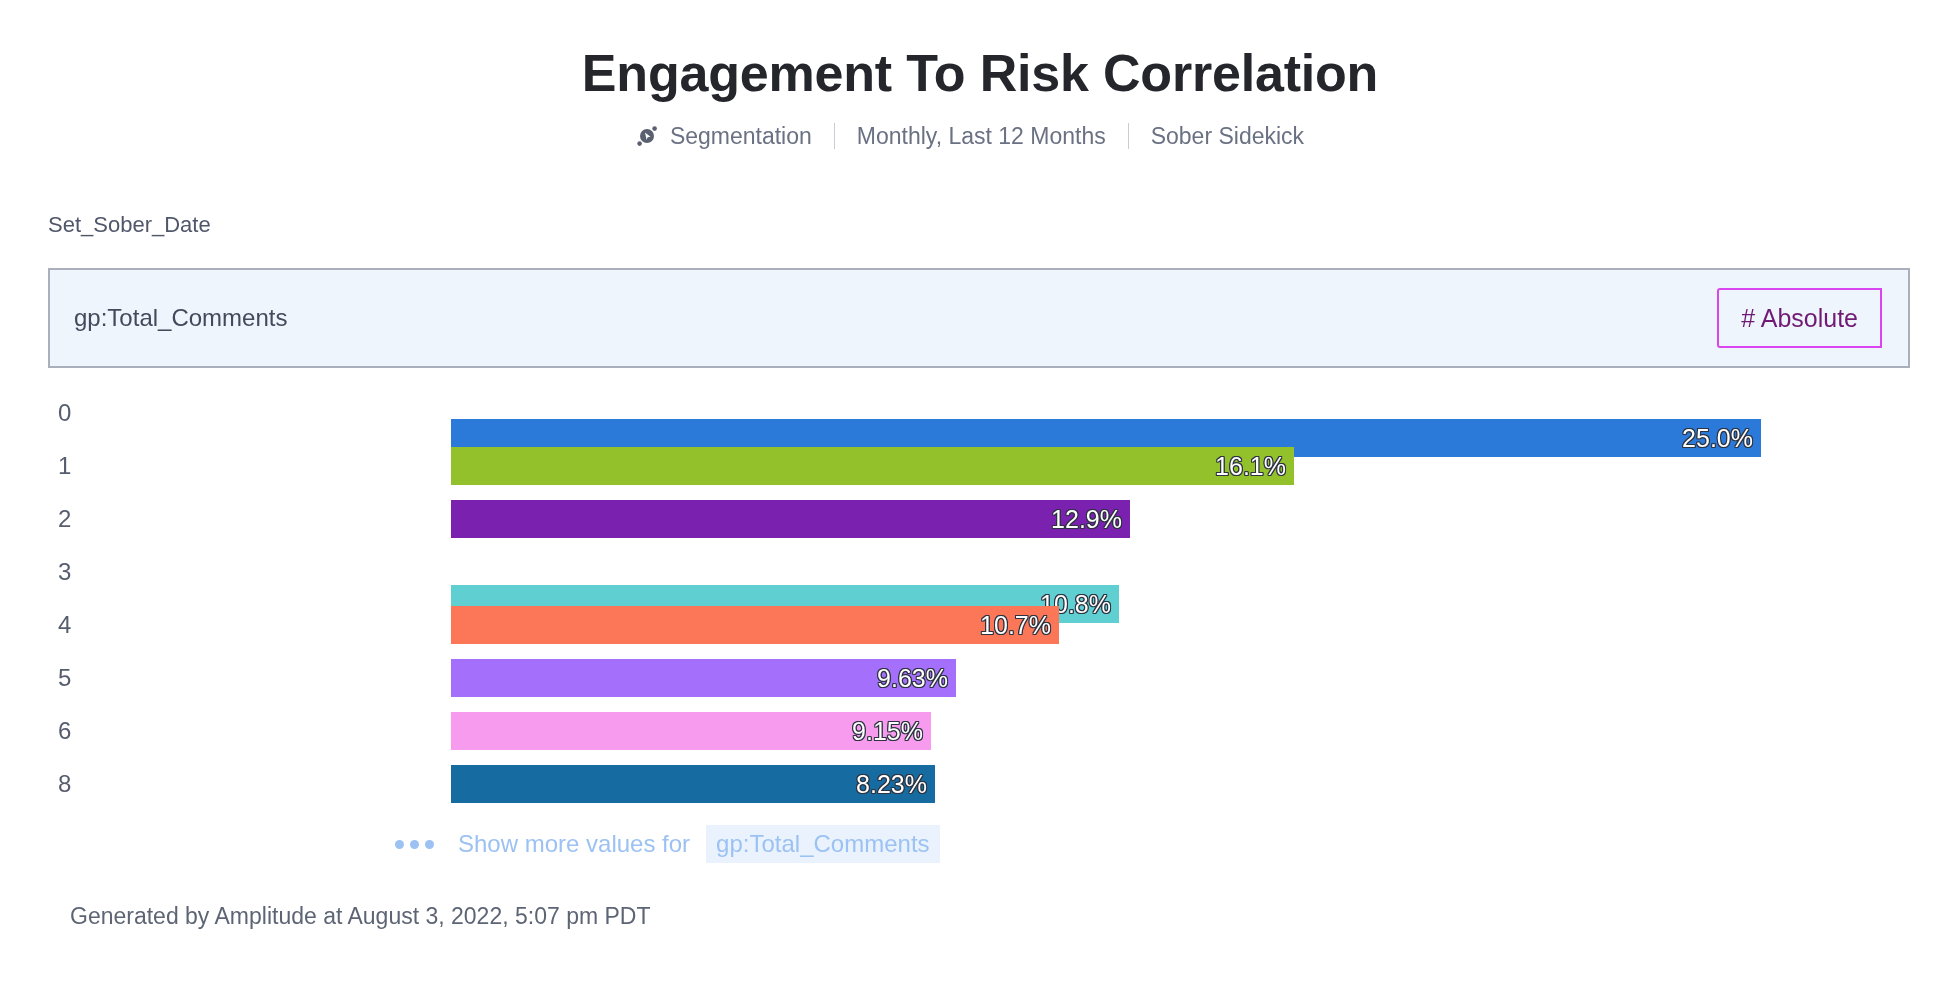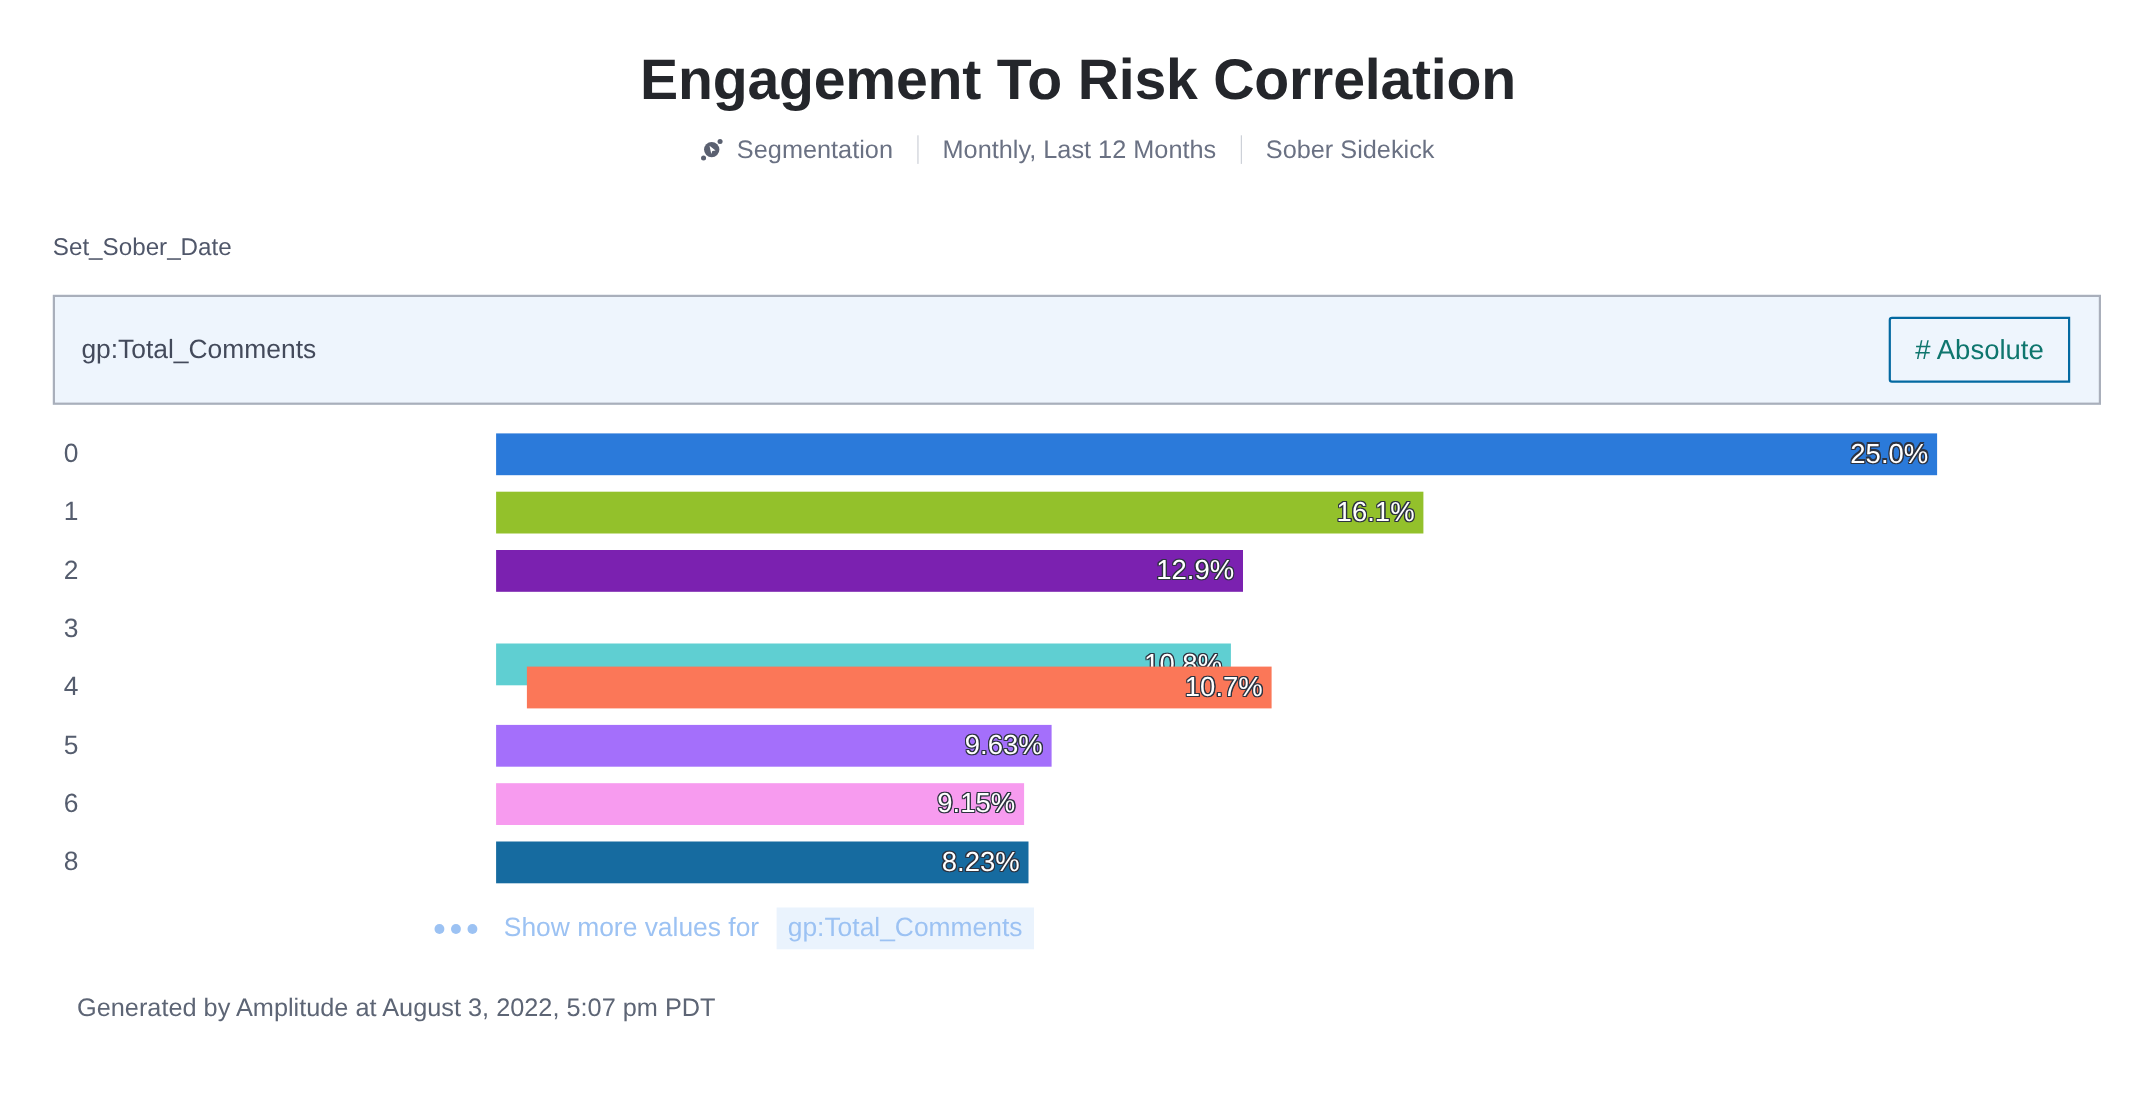--- a/index.html
+++ b/index.html
@@ -97,22 +97,22 @@
     align-items: center;
     justify-content: center;
     padding: 0 22px;
     font-size: 25px;
     box-sizing: border-box;
     cursor: pointer;
     white-space: nowrap;
   }
   .toggle-btn.active {
     background: #eef5fd;
-    border: 2px solid #0369a1;
-    color: #0f766e;
+    border: 2px solid #d946ef;
+    color: #701a75;
     border-radius: 3px 0 0 3px;
     position: relative;
     z-index: 2;
   }
   .toggle-btn.inactive {
     background: #ffffff;
     border: 2px solid #cfd4dc;
     border-left: none;
     color: #5c6374;
     border-radius: 0 3px 3px 0;
@@ -238,21 +238,21 @@
 <div class="measure-panel">
   <div class="measure-name">gp:Total_Comments</div>
   <div class="toggle-group">
     <div class="toggle-btn active"># Absolute</div>
   </div>
 </div>
 
 <div class="bars-area">
     <div class="bar-row">
       <div class="bar-cat">0</div>
-      <div class="bar-track" style="width: 1310px;">
+      <div class="bar-track" style="width: 1310px; margin-top: 25px;">
         <div class="bar-fill" style="background: rgb(43, 122, 218);">
           <span class="bar-value">25.0%</span>
         </div>
       </div>
     </div>
     <div class="bar-row">
       <div class="bar-cat">1</div>
       <div class="bar-track" style="width: 843px;">
         <div class="bar-fill" style="background: rgb(147, 193, 43);">
           <span class="bar-value">16.1%</span>
@@ -270,21 +270,21 @@
     <div class="bar-row">
       <div class="bar-cat">3</div>
       <div class="bar-track" style="width: 668px; margin-top: 32px;">
         <div class="bar-fill" style="background: rgb(95, 207, 210);">
           <span class="bar-value">10.8%</span>
         </div>
       </div>
     </div>
     <div class="bar-row">
       <div class="bar-cat">4</div>
-      <div class="bar-track" style="width: 677px; margin-left: 28px;">
+      <div class="bar-track" style="width: 608px;">
         <div class="bar-fill" style="background: rgb(251, 119, 88);">
           <span class="bar-value">10.7%</span>
         </div>
       </div>
     </div>
     <div class="bar-row">
       <div class="bar-cat">5</div>
       <div class="bar-track" style="width: 505px;">
         <div class="bar-fill" style="background: rgb(164, 111, 251);">
           <span class="bar-value">9.63%</span>

